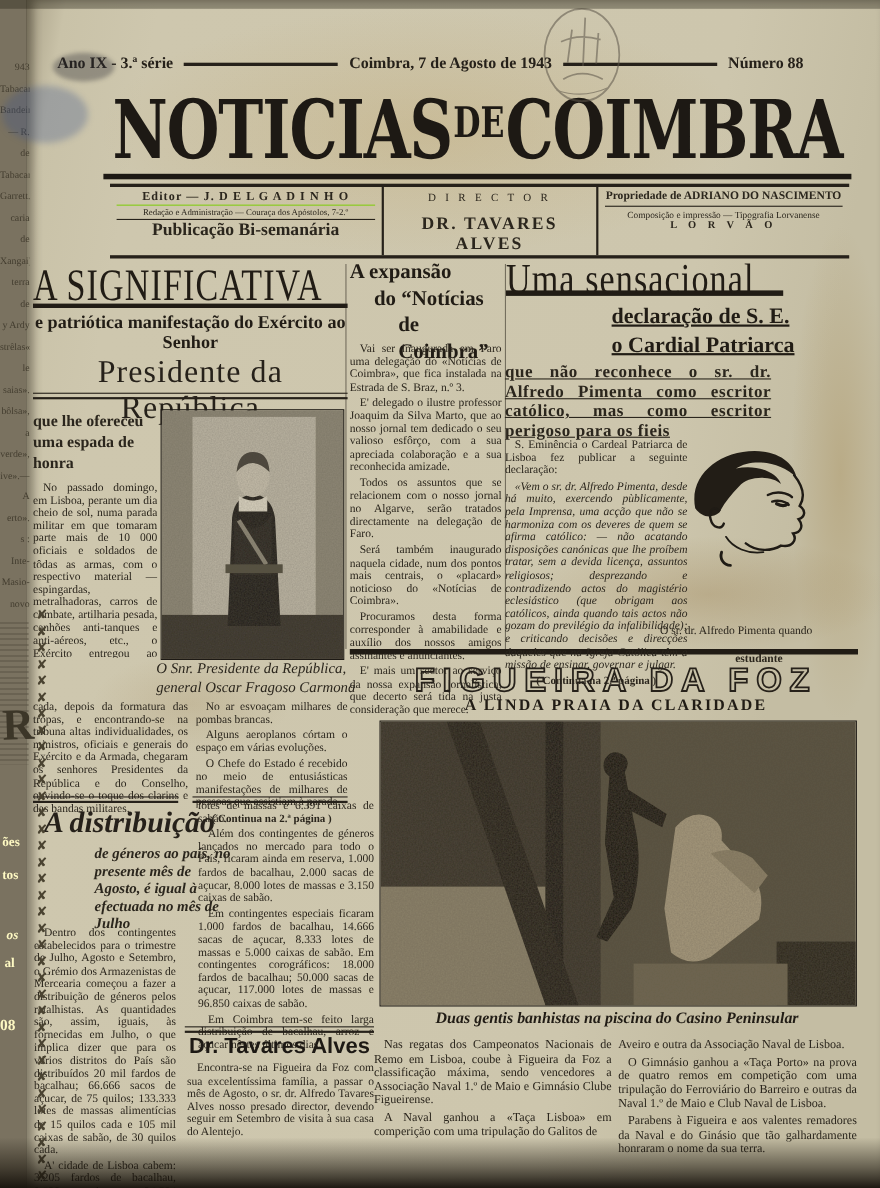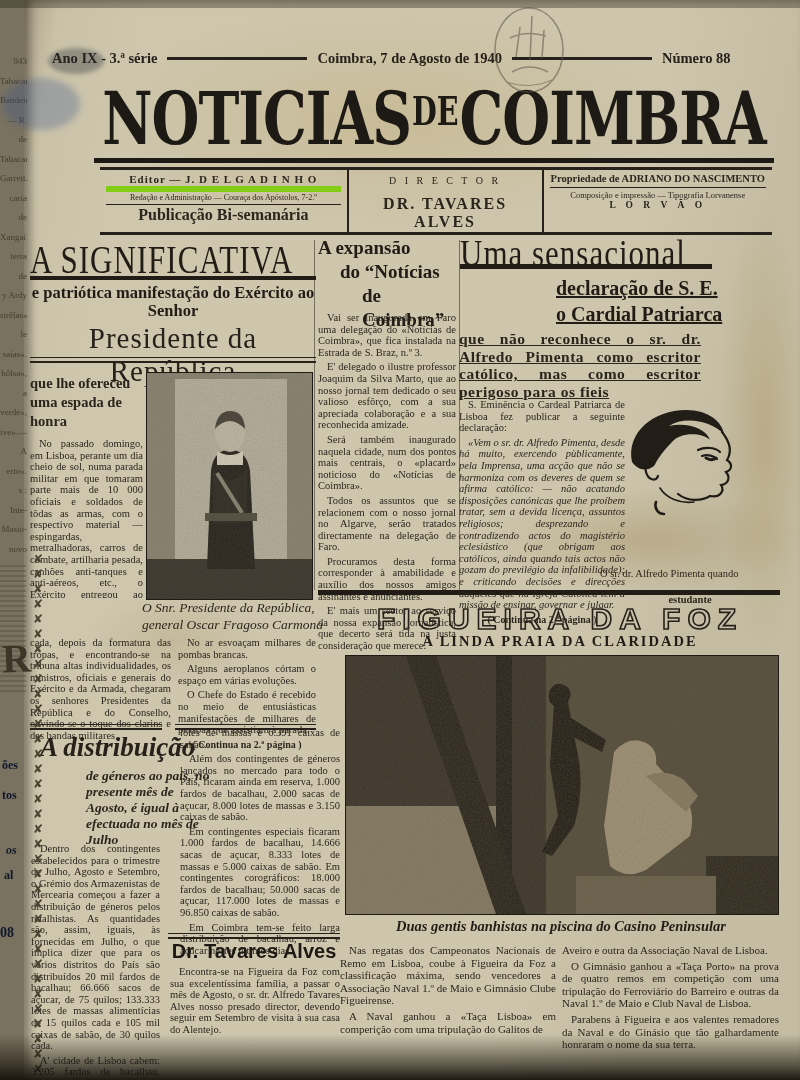--- a/index.html
+++ b/index.html
@@ -17,21 +17,21 @@
     box-shadow:inset 6px 0 9px rgba(40,34,22,.45);}
   .bottom-shade{left:0;top:1034px;width:800px;height:46px;z-index:9;
     background:linear-gradient(rgba(25,20,12,0),rgba(25,20,12,.55) 60%,rgba(18,14,8,.92));}
   .top-shade{left:0;top:0;width:800px;height:8px;background:rgba(30,25,15,.35);z-index:9;}
   
   .edge-frag{left:0;top:52px;width:27px;font-size:9px;line-height:19.5px;white-space:pre-line;
     text-align:right;color:#433d2f;overflow:hidden;height:500px;}
   .edge-blur{left:0;top:565px;width:26px;height:130px;opacity:.5;
     background:repeating-linear-gradient(#5a5344 0 2px,rgba(0,0,0,0) 2px 5px);}
   .edge-R{left:2px;top:635px;font-size:40px;font-weight:bold;color:#3c3628;transform:rotate(-2deg);}
-  .frag{position:absolute;color:#0f172a;font-size:12px;font-weight:bold;}
+  .frag{position:absolute;color:#fef9c3;font-size:12px;font-weight:bold;}
   .f0{left:2px;top:758px;} .f1{left:2px;top:788px;} .f2{left:6px;top:843px;font-style:italic;}
   .f3{left:4px;top:868px;} .f4{left:0px;top:925px;font-size:14px;text-align:center;}
   .chain{left:28px;top:552px;width:17px;height:528px;writing-mode:vertical-rl;text-orientation:upright;
     font-size:12px;letter-spacing:1px;color:#4a4331;overflow:hidden;z-index:3;}
   
   .blue-stamp{left:2px;top:78px;width:78px;height:52px;border-radius:50%;
     background:rgba(58,84,140,.30);filter:blur(3px);z-index:4;}
   .ink-smudge{left:48px;top:48px;width:56px;height:26px;border-radius:50%;
     background:rgba(40,40,48,.35);filter:blur(2px);z-index:4;}
   .stamp-svg{left:486px;top:2px;z-index:4;opacity:.55;}
@@ -46,21 +46,21 @@
     font-family:"DejaVu Serif","Liberation Serif",serif;font-size:55px;letter-spacing:-1px;}
   .mast-de{font-size:0.52em;vertical-align:14px;letter-spacing:0;margin:0 1px;}
   .mast-rule{left:94px;top:158px;width:680px;height:5px;background:#1d1914;z-index:2;}
   
   .infobox{left:100px;top:167px;width:672px;height:62px;border-top:3px solid #26211a;
     border-bottom:3px solid #26211a;display:grid;grid-template-columns:37% 29% 34%;z-index:2;}
   .ib-cell{padding:3px 6px 2px;text-align:center;overflow:hidden;}
   .ib-cell.c1{border-right:2px solid #26211a;}
   .ib-cell.c2{border-right:2px solid #26211a;}
   .ib-l1{font-size:11px;font-weight:bold;letter-spacing:1px;}
-  .ib-l2{font-size:8px;border-top:6px solid #84cc16;margin-top:1px;padding-top:1px;}
+  .ib-l2{font-size:8px;border-top:1px solid #84cc16;margin-top:1px;padding-top:1px;}
   .ib-l3{font-size:16px;font-weight:bold;border-top:1px solid #26211a;margin-top:2px;padding-top:1px;}
   .ib-dir1{font-size:10px;letter-spacing:3px;margin-top:2px;}
   .ib-dir2{font-size:16px;font-weight:bold;letter-spacing:2px;margin-top:9px;}
   .ib-p1{font-size:10.5px;font-weight:bold;}
   .ib-p2{font-size:8.5px;border-top:1px solid #26211a;margin-top:3px;padding-top:2px;}
   .ib-p3{font-size:9.5px;letter-spacing:4px;font-weight:bold;}
   
   .t{font-size:10.5px;line-height:11.6px;text-align:justify;margin:0 0 3px 0;text-indent:9px;}
   .cont{font-size:10px;font-weight:bold;text-align:center;margin-top:2px;}
   .vrule{width:1px;background:rgba(43,38,29,.55);z-index:2;}
@@ -175,21 +175,21 @@
     <g fill="none" stroke="#5d564a" stroke-width="1.6">
       <ellipse cx="43" cy="48" rx="34" ry="42"></ellipse>
       <path d="M26,70 Q43,60 62,70 M30,55 L34,25 M44,58 L46,14 M56,56 L58,28 M24,36 Q40,28 60,34"></path>
       <path d="M20,80 Q44,88 66,78" stroke-width="1"></path>
     </g>
   </svg>
 
   <div class="abs dateline">
     <span>Ano IX - 3.ª série</span>
     <span class="dl-rule short"></span>
-    <span>Coimbra, 7 de Agosto de 1940</span>
+    <span>Coimbra, 7 de Agosto de 1943</span>
     <span class="dl-rule short"></span>
     <span>Número 88</span>
   </div>
 
   <div class="abs mast"><span>NOTICIAS</span><span class="mast-de">DE</span><span>COIMBRA</span></div>
   <div class="abs mast-rule"></div>
 
   <div class="abs infobox">
     <div class="ib-cell c1">
       <div class="ib-l1">Editor — J. D E L G A D I N H O</div>
@@ -277,22 +277,22 @@
   <div class="abs v1 vrule"></div>
   <div class="abs v2 vrule"></div>
   <div class="abs exp-title">
     <span>A expansão</span>
     <span class="l2">do “Notícias</span>
     <span class="l3">de Coimbra”</span>
   </div>
   <div class="abs exp-body">
     <p class="t">Vai ser inaugurada em Faro uma delegação do «Notícias de Coimbra», que fica instalada na Estrada de S. Braz, n.º 3.</p>
     <p class="t">E' delegado o ilustre professor Joaquim da Silva Marto, que ao nosso jornal tem dedicado o seu valioso esfôrço, com a sua apreciada colaboração e a sua reconhecida amizade.</p>
+    <p class="t">Todos os assuntos que se relacionem com o nosso jornal no Algarve, serão tratados directamente na delegação de Faro.</p>
     <p class="t">Será também inaugurado naquela cidade, num dos pontos mais centrais, o «placard» noticioso do «Notícias de Coimbra».</p>
-    <p class="t">Todos os assuntos que se relacionem com o nosso jornal no Algarve, serão tratados directamente na delegação de Faro.</p>
     <p class="t">Procuramos desta forma corresponder à amabilidade e auxílio dos nossos amigos assinantes e anunciantes.</p>
     <p class="t">E' mais um sector ao serviço da nossa expansão jornalística, que decerto será tida na justa consideração que merece.</p>
   </div>
 
   <div class="abs sens-title">Uma sensacional</div>
   <div class="abs sens-rule"></div>
   <div class="abs sens-sub">declaração de S. E.</div>
   <div class="abs sens-sub2">o Cardial Patriarca</div>
   <div class="abs sens-deck">que não reconhece o sr. dr. Alfredo Pimenta como escritor católico, mas como escritor perigoso para os fieis</div>
   <div class="abs sens-body">

